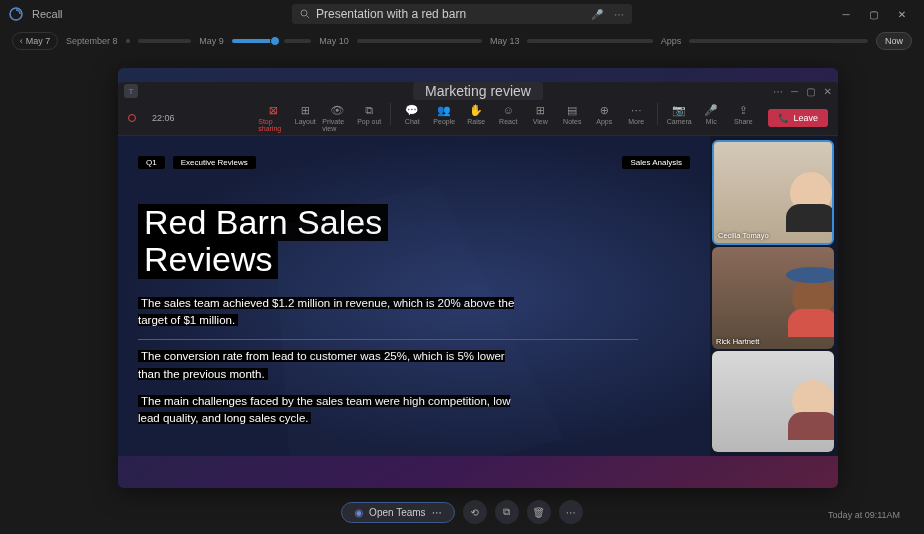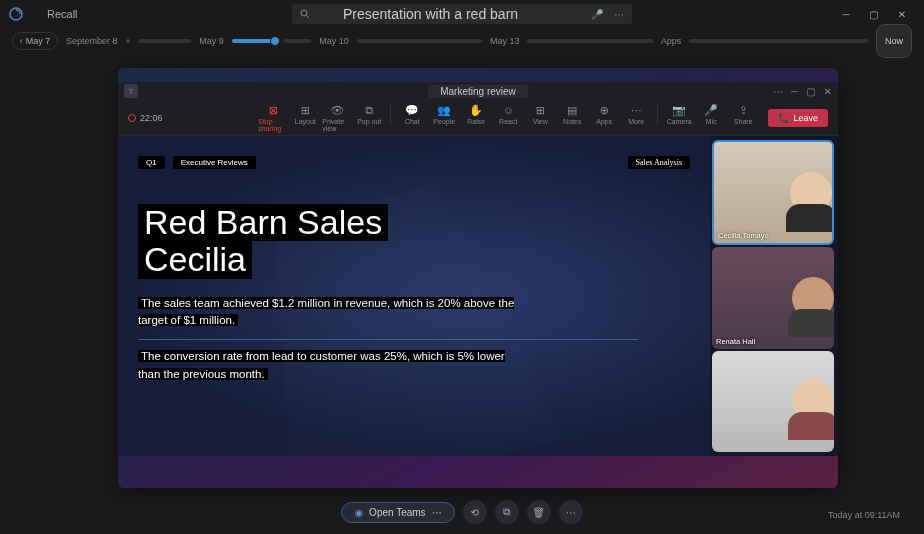--- a/index.html
+++ b/index.html
@@ -1,68 +1,68 @@
 <!DOCTYPE html>
 <html><head>
 <meta charset="utf-8">
 <style>
 * { margin: 0; padding: 0; box-sizing: border-box; }
 body { width: 924px; height: 534px; background: #1a1a1a; font-family: "Segoe UI", sans-serif; color: #ccc; overflow: hidden; position: relative; }
 
 
-.titlebar { height: 28px; display: flex; align-items: center; padding: 0 8px; gap: 23px; background: #1a1a1a; }
+.titlebar { height: 28px; display: flex; align-items: center; padding: 0 8px; gap: 8px; background: #1a1a1a; }
 .titlebar .app-icon { width: 16px; height: 16px; display: flex; align-items: center; justify-content: center; }
 .titlebar .app-name { font-size: 11px; color: #aaa; }
 .titlebar .spacer { flex: 1; }
 .searchbar { position: absolute; left: 50%; transform: translateX(-50%); top: 4px; width: 340px; height: 20px; background: #2a2a2a; border-radius: 3px; display: flex; align-items: center; padding: 0 8px; gap: 6px; }
-.searchbar input { flex: 1; background: transparent; border: none; outline: none; color: #ccc; font-size: 14px; margin-left: 27px; }
+.searchbar input { flex: 1; background: transparent; border: none; outline: none; color: #ccc; font-size: 12px; }
 .winctrl { display: flex; gap: 0; }
 .winctrl div { width: 28px; height: 28px; display: flex; align-items: center; justify-content: center; cursor: pointer; font-size: 10px; color: #aaa; }
 
 
 .timeline { height: 26px; display: flex; align-items: center; padding: 0 12px; gap: 8px; }
 .timeline .nav-btn { width: 46px; height: 18px; border: 1px solid #333; border-radius: 9px; display: flex; align-items: center; justify-content: center; font-size: 9px; color: #aaa; cursor: pointer; gap: 3px; }
 .timeline .day-label { font-size: 9px; color: #888; white-space: nowrap; }
 .timeline .seg { height: 4px; border-radius: 2px; }
 .timeline .seg-dot { width: 4px; height: 4px; border-radius: 50%; background: #444; }
 .timeline .seg-bar { flex: 1; background: #333; }
 .timeline .seg-active { background: #3a8fd4; position: relative; }
 .timeline .thumb { position: absolute; right: -4px; top: -3px; width: 10px; height: 10px; border-radius: 50%; background: #3a8fd4; border: 1px solid #1a1a1a; }
-.timeline .now-btn { width: 36px; height: 34px; border: 1px solid #444; border-radius: 9px; display: flex; align-items: center; justify-content: center; font-size: 9px; color: #ccc; background: #2a2a2a; }
+.timeline .now-btn { width: 36px; height: 18px; border: 1px solid #444; border-radius: 9px; display: flex; align-items: center; justify-content: center; font-size: 9px; color: #ccc; background: #2a2a2a; }
 
 
 .preview { position: absolute; left: 118px; top: 68px; width: 720px; height: 420px; border-radius: 6px; overflow: hidden; background: linear-gradient(150deg, #1e2a4a 0%, #232349 40%, #3a1a52 70%, #5a2040 100%); box-shadow: 0 4px 24px rgba(0,0,0,0.5); }
 
 
 .teams-win { position: absolute; left: 0; top: 14px; right: 0; bottom: 32px; }
 .teams-header { height: 18px; background: #1f1f23; display: flex; align-items: center; padding: 0 6px; gap: 6px; border-top-left-radius: 4px; border-top-right-radius: 4px; }
 .teams-header .tbadge { width: 14px; height: 14px; background: #3a3a42; border-radius: 3px; display: flex; align-items: center; justify-content: center; font-size: 8px; color: #7a7ab0; }
-.teams-header .ttitle { position: absolute; left: 50%; transform: translateX(-50%); background: #2a2a30; padding: 1px 12px; border-radius: 3px; font-size: 10px; color: #ccc; }
+.teams-header .ttitle { position: absolute; left: 50%; transform: translateX(-50%); background: #2a2a30; padding: 1px 12px; border-radius: 3px; font-size: 14px; color: #ccc; }
 .teams-header .tctrls { margin-left: auto; display: flex; gap: 8px; font-size: 10px; color: #888; }
 
 
 .teams-toolbar { height: 36px; background: #1f1f23; display: flex; align-items: center; padding: 0 10px; border-bottom: 1px solid #2a2a2a; gap: 4px; }
-.teams-toolbar .rec { display: flex; align-items: center; gap: 4px; font-size: 9px; color: #aaa; }
+.teams-toolbar .rec { display: flex; align-items: center; gap: 16px; font-size: 9px; color: #aaa; }
 .teams-toolbar .rec-dot { width: 8px; height: 8px; border: 1px solid #d44; border-radius: 50%; }
 .teams-toolbar .tools { display: flex; gap: 2px; margin-left: auto; }
 .teams-toolbar .tool { width: 30px; display: flex; flex-direction: column; align-items: center; gap: 1px; font-size: 7px; color: #888; cursor: pointer; }
 .teams-toolbar .tool.stop { color: #d44; }
 .teams-toolbar .tool .ticon { font-size: 11px; height: 14px; display: flex; align-items: center; }
 .teams-toolbar .vbar { width: 1px; height: 22px; background: #333; margin: 0 4px; }
 .teams-toolbar .leave-btn { background: #c4314b; color: #fff; font-size: 9px; padding: 4px 10px; border-radius: 3px; margin-left: 6px; display: flex; align-items: center; gap: 4px; }
 
 
 .teams-body { position: absolute; top: 54px; left: 0; right: 0; bottom: 0; display: flex; background: #13172a; }
 
 
 .slide { flex: 1; background: radial-gradient(ellipse at 60% 50%, #2a3a6a 0%, #151d3a 70%); padding: 20px 20px; position: relative; overflow: hidden; }
 .slide::before { content: ""; position: absolute; right: 30%; top: 20%; width: 280px; height: 280px; background: linear-gradient(135deg, #4a5a8a22, #3a4a7a33); clip-path: polygon(20% 0%, 80% 0%, 100% 100%, 0% 100%); transform: rotate(-15deg); opacity: 0.3; }
 .slide .tags { display: flex; gap: 8px; margin-bottom: 12px; }
 .slide .tag { background: #000; color: #fff; font-size: 8px; padding: 2px 8px; border-radius: 2px; }
-.slide .tag-right { margin-left: auto; font-family: Liberation Serif, serif; }
+.slide .tag-right { margin-left: auto; }
 .slide h1 { font-size: 34px; font-weight: 400; line-height: 1.1; color: #fff; margin-bottom: 16px; margin-top: 35px; }
 .slide h1 span { background: #000; padding: 0 6px; display: inline-block; }
 .slide p { font-size: 11.5px; line-height: 1.5; color: #fff; margin-bottom: 10px; max-width: 380px; }
 .slide p span { background: #000; padding: 0 3px; }
 .slide .divider { border-top: 1px solid #4a5a8a; margin: 4px 0 8px; max-width: 500px; }
 
 
 .participants { width: 128px; display: flex; flex-direction: column; gap: 2px; padding: 4px 4px 4px 2px; background: #13172a; }
 .participant { position: relative; flex: 1; border-radius: 6px; overflow: hidden; display: flex; align-items: center; justify-content: flex-end; }
 .participant .pname { position: absolute; left: 4px; bottom: 3px; font-size: 7.5px; color: #fff; text-shadow: 0 0 3px #000; }
@@ -234,34 +234,37 @@
 
     <div class="teams-body">
       <div class="slide">
         <div class="tags">
           <span class="tag">Q1</span>
           <span class="tag">Executive Reviews</span>
           <span class="tag tag-right">Sales Analysis</span>
         </div>
         <h1>
           <span>Red Barn Sales</span><br>
-          <span>Cecilia</span>
+          <span>Reviews</span>
         </h1>
         <p><span>The sales team achieved $1.2 million in revenue, which is 20% above the target of $1 million.</span></p>
         <div class="divider"></div>
         <p><span>The conversion rate from lead to customer was 25%, which is 5% lower than the previous month.</span></p>
+        <p><span>The main challenges faced by the sales team were high competition, low lead quality, and long sales cycle.</span></p>
       </div>
       <div class="participants">
         <div class="participant p1">
           <div class="face"></div>
           <div class="pname">Cecilia Tomayo</div>
         </div>
-        <div class="participant p3">
-          <div class="face"></div>
-          <div class="pname">Renata Hall</div>
+        <div class="participant p2">
+          <div class="face">
+              <div class="hat"></div>
+            </div>
+          <div class="pname">Rick Hartnett</div>
         </div>
         <div class="participant p4">
           <div class="face"></div>
           <div class="pname"></div>
         </div>
       </div>
     </div>
   </div>
 </div>
 

